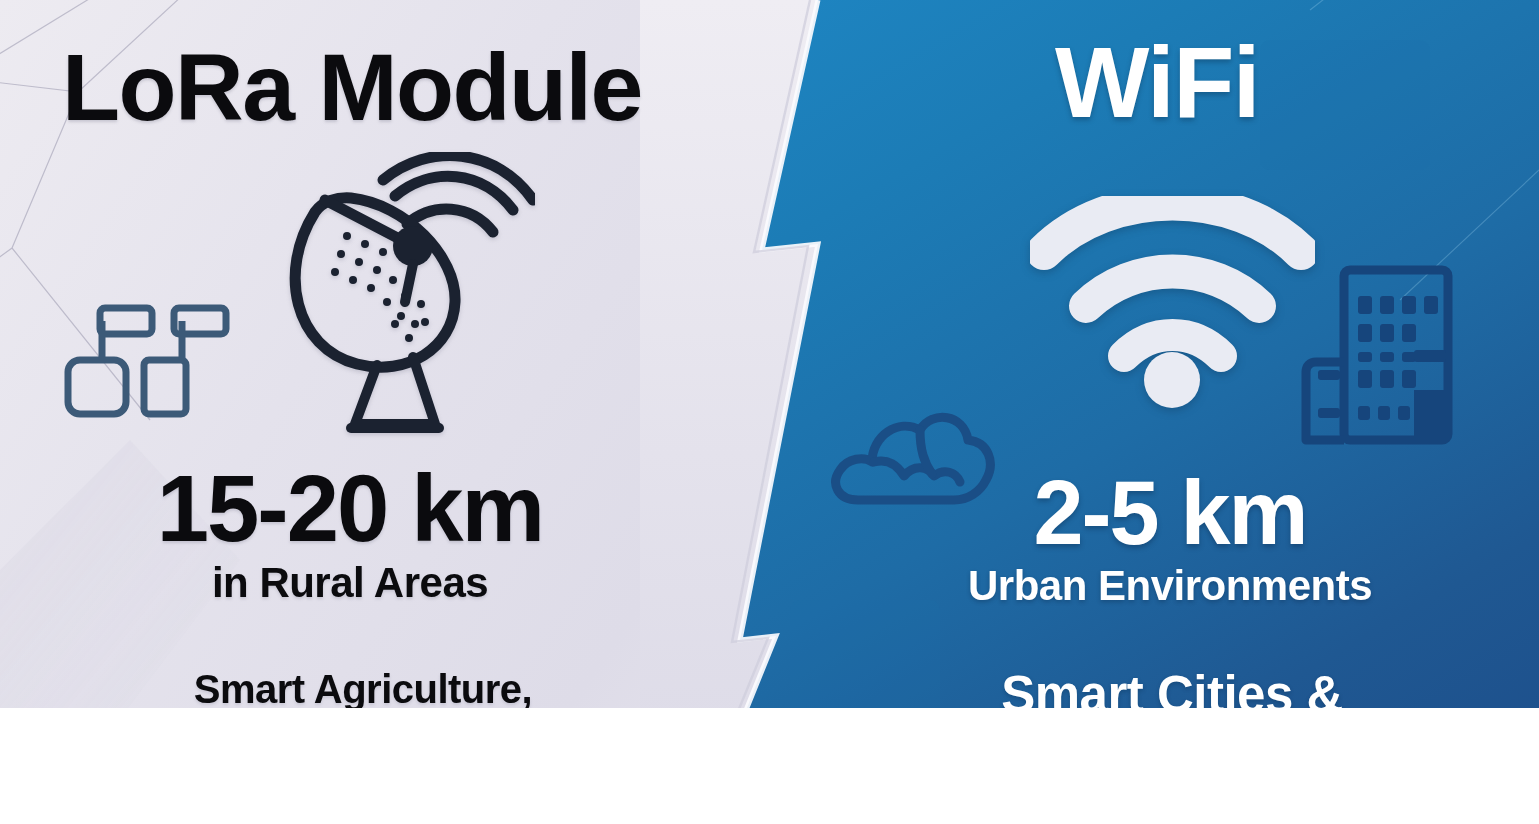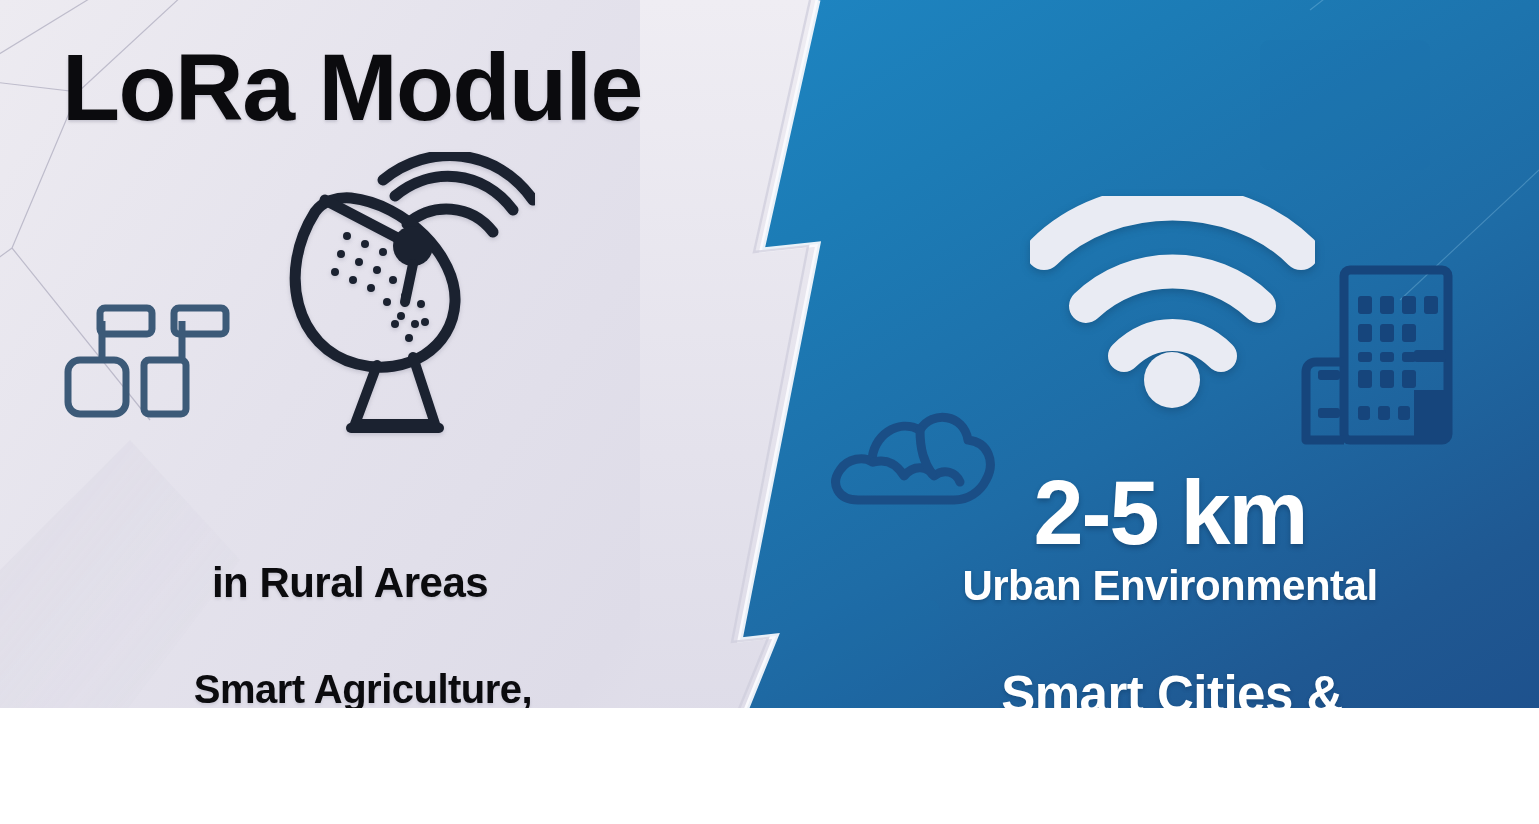--- a/index.html
+++ b/index.html
@@ -311,24 +311,26 @@
                C 104 14, 136 18, 140 44
                C 160 46, 168 66, 158 84
                C 152 96, 140 104, 126 104 Z"></path>
       <path d="M 46 66 C 60 62, 70 70, 76 80 C 86 68, 100 70, 106 80
                C 116 72, 128 76, 132 86"></path>
       <path d="M 92 34 C 92 54, 96 66, 104 78"></path>
     </g>
   </svg>
 
   <h1 class="title title-lora">LoRa Module</h1>
+  <div class="range range-lora">15-20 km</div>
   <div class="subrange subrange-lora">in Rural Areas</div>
   <div class="desc desc-lora">Smart Agriculture,
 Long-range, Low-power  &amp;
 Environmental Monitoring</div>
 
+  <h1 class="title title-wifi">WiFi</h1>
   <div class="range range-wifi">2-5 km</div>
-  <div class="subrange subrange-wifi">Urban Environmental</div>
+  <div class="subrange subrange-wifi">Urban Environments</div>
   <div class="desc desc-wifi">Smart Cities &amp;
 Short-range/ Dense Urban
 Applications</div>
 
 </div>
 
 </body></html>

